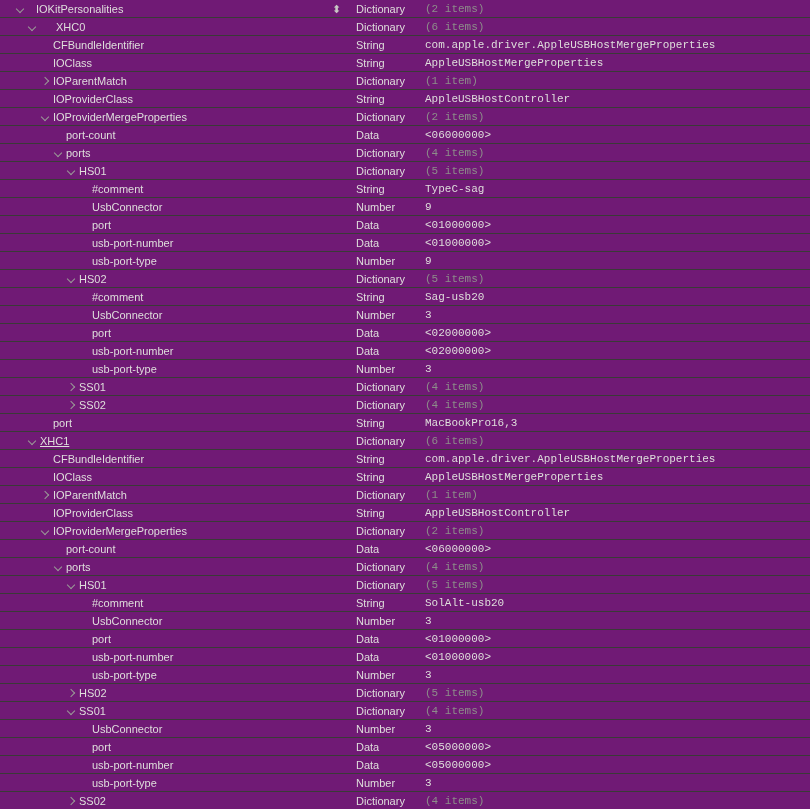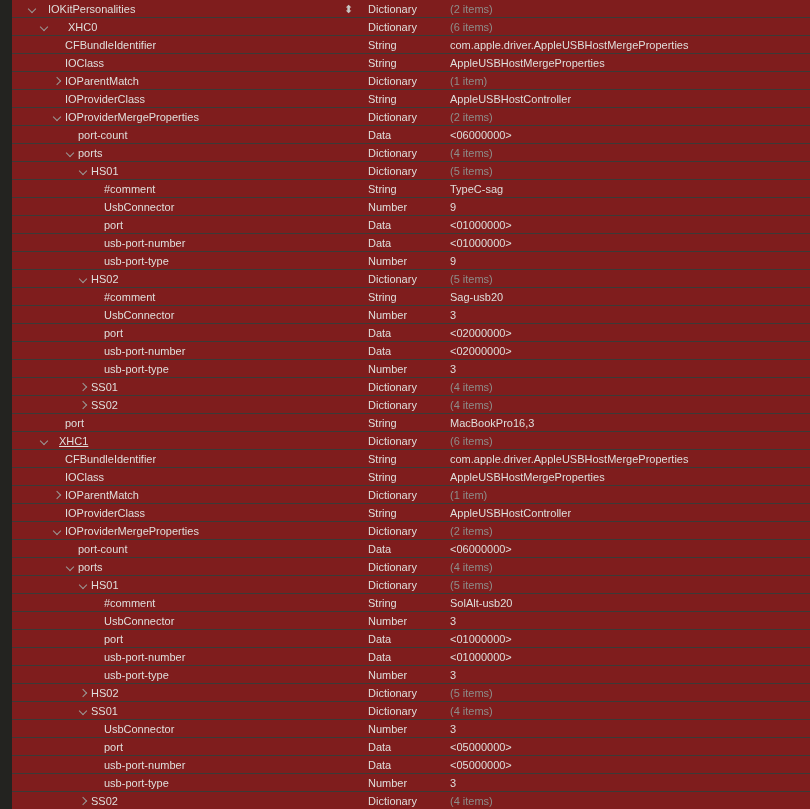--- a/index.html
+++ b/index.html
@@ -8,38 +8,38 @@
     background:#232320;
     font-family:"Liberation Sans", sans-serif;
     font-size:11px;
     color:#dfdfdc;
   }
   #tree { position:relative; width:810px; }
   .row {
     position:relative;
     height:17px;
     border-bottom:1px solid #3a3a37;
-    background:#7f1d1d;
-    margin-left:12px;
+    background:#701a75;
   }
   .row .key {
     position:absolute; top:0; height:17px; line-height:18px;
     white-space:nowrap;
   }
   .row .disc {
     position:absolute; top:0; width:10px; height:17px;
     line-height:18px; text-align:center; color:#9a9a97;
     font-size:10px;
   }
   .row .type {
     position:absolute; left:356px; top:0; height:17px; line-height:18px;
   }
   .row .val {
-    position:absolute; left:438px; top:0; height:17px; line-height:18px;
+    position:absolute; left:425px; top:0; height:17px; line-height:18px;
     white-space:nowrap;
+    font-family:Liberation Mono, monospace;
   }
   .row .val.muted { color:#8d8d8a; }
   .row .sorter {
     position:absolute; left:332px; top:0; height:17px; line-height:18px;
     color:#c8c8c5; font-size:10px;
   }
   .chev-down {
     display:inline-block; width:5px; height:5px;
     border-right:1.2px solid #9a9a97; border-bottom:1.2px solid #9a9a97;
     transform:rotate(45deg); margin-top:4px;
@@ -179,21 +179,21 @@
       <span class="type">Dictionary</span>
       <span class="val muted">(4 items)</span>
     </div>
     <div class="row">
       <span class="key" style="left: 53px;">port</span>
       <span class="type">String</span>
       <span class="val">MacBookPro16,3</span>
     </div>
     <div class="row">
       <span class="disc" style="left: 27px;"><span class="chev-down"></span></span>
-      <span class="key" style="left: 47px; text-decoration: underline;">XHC1</span>
+      <span class="key" style="left: 40px; text-decoration: underline;">XHC1</span>
       <span class="type">Dictionary</span>
       <span class="val muted">(6 items)</span>
     </div>
     <div class="row">
       <span class="key" style="left: 53px;">CFBundleIdentifier</span>
       <span class="type">String</span>
       <span class="val">com.apple.driver.AppleUSBHostMergeProperties</span>
     </div>
     <div class="row">
       <span class="key" style="left: 53px;">IOClass</span>

